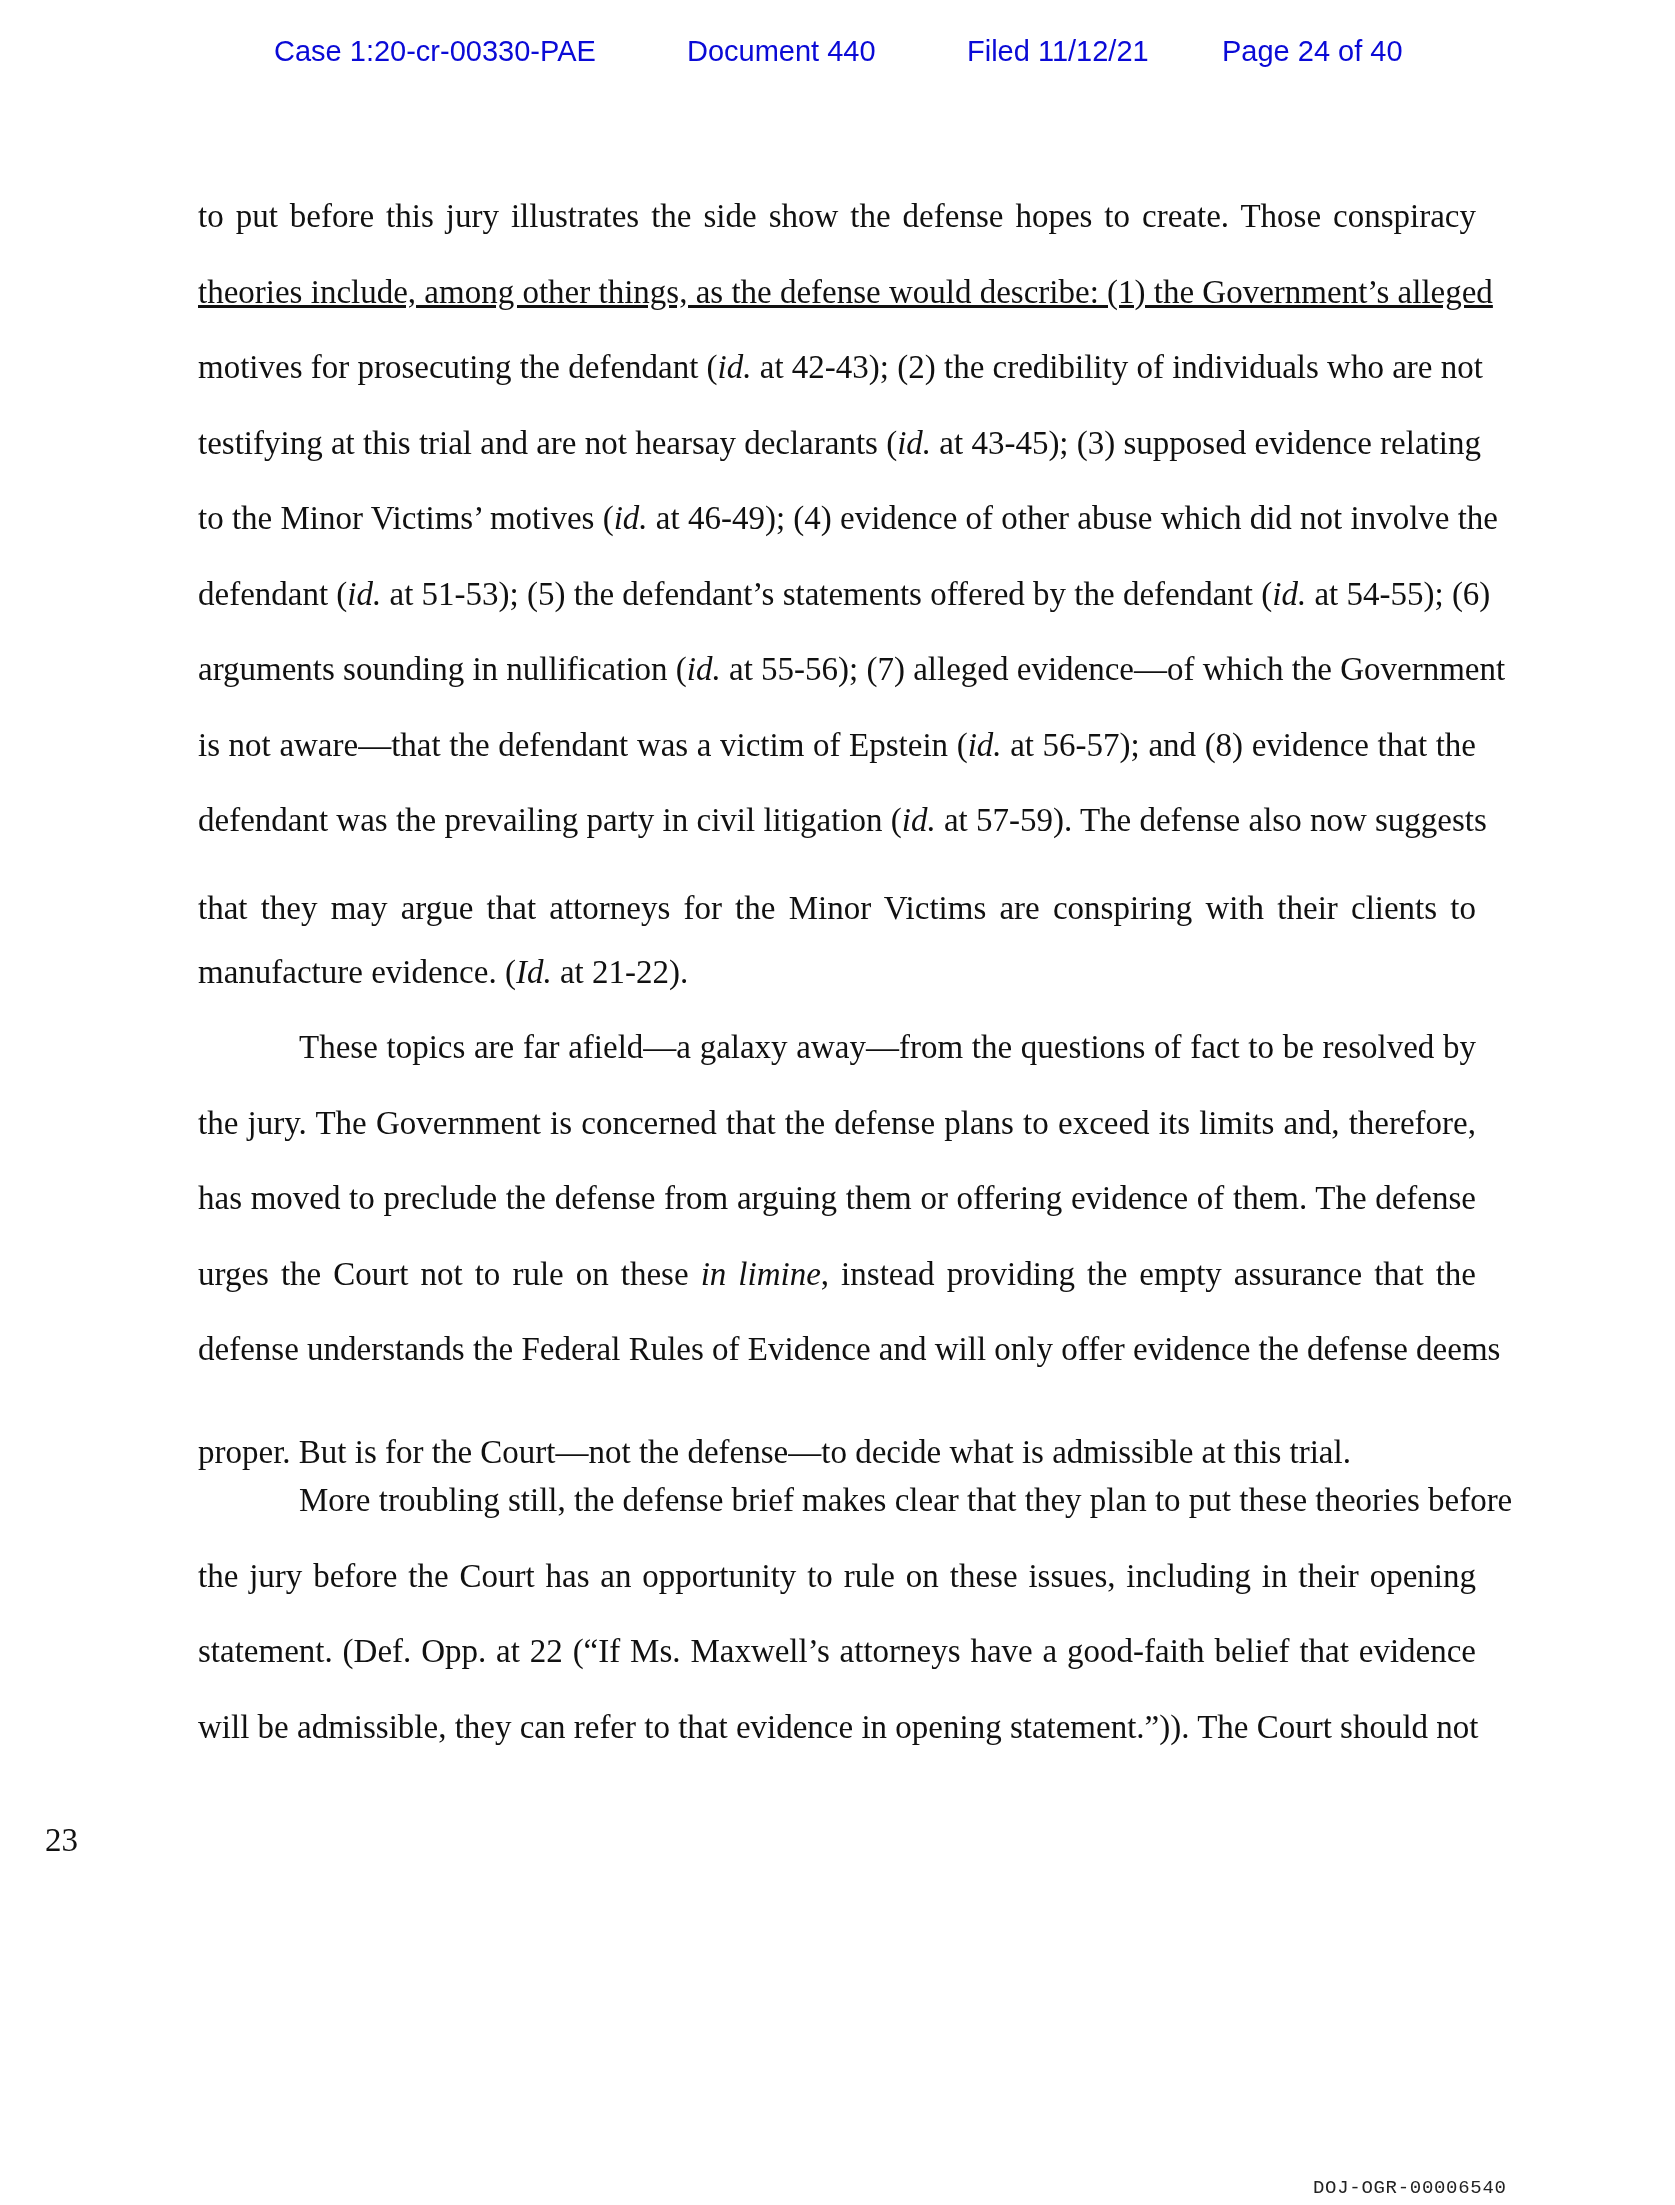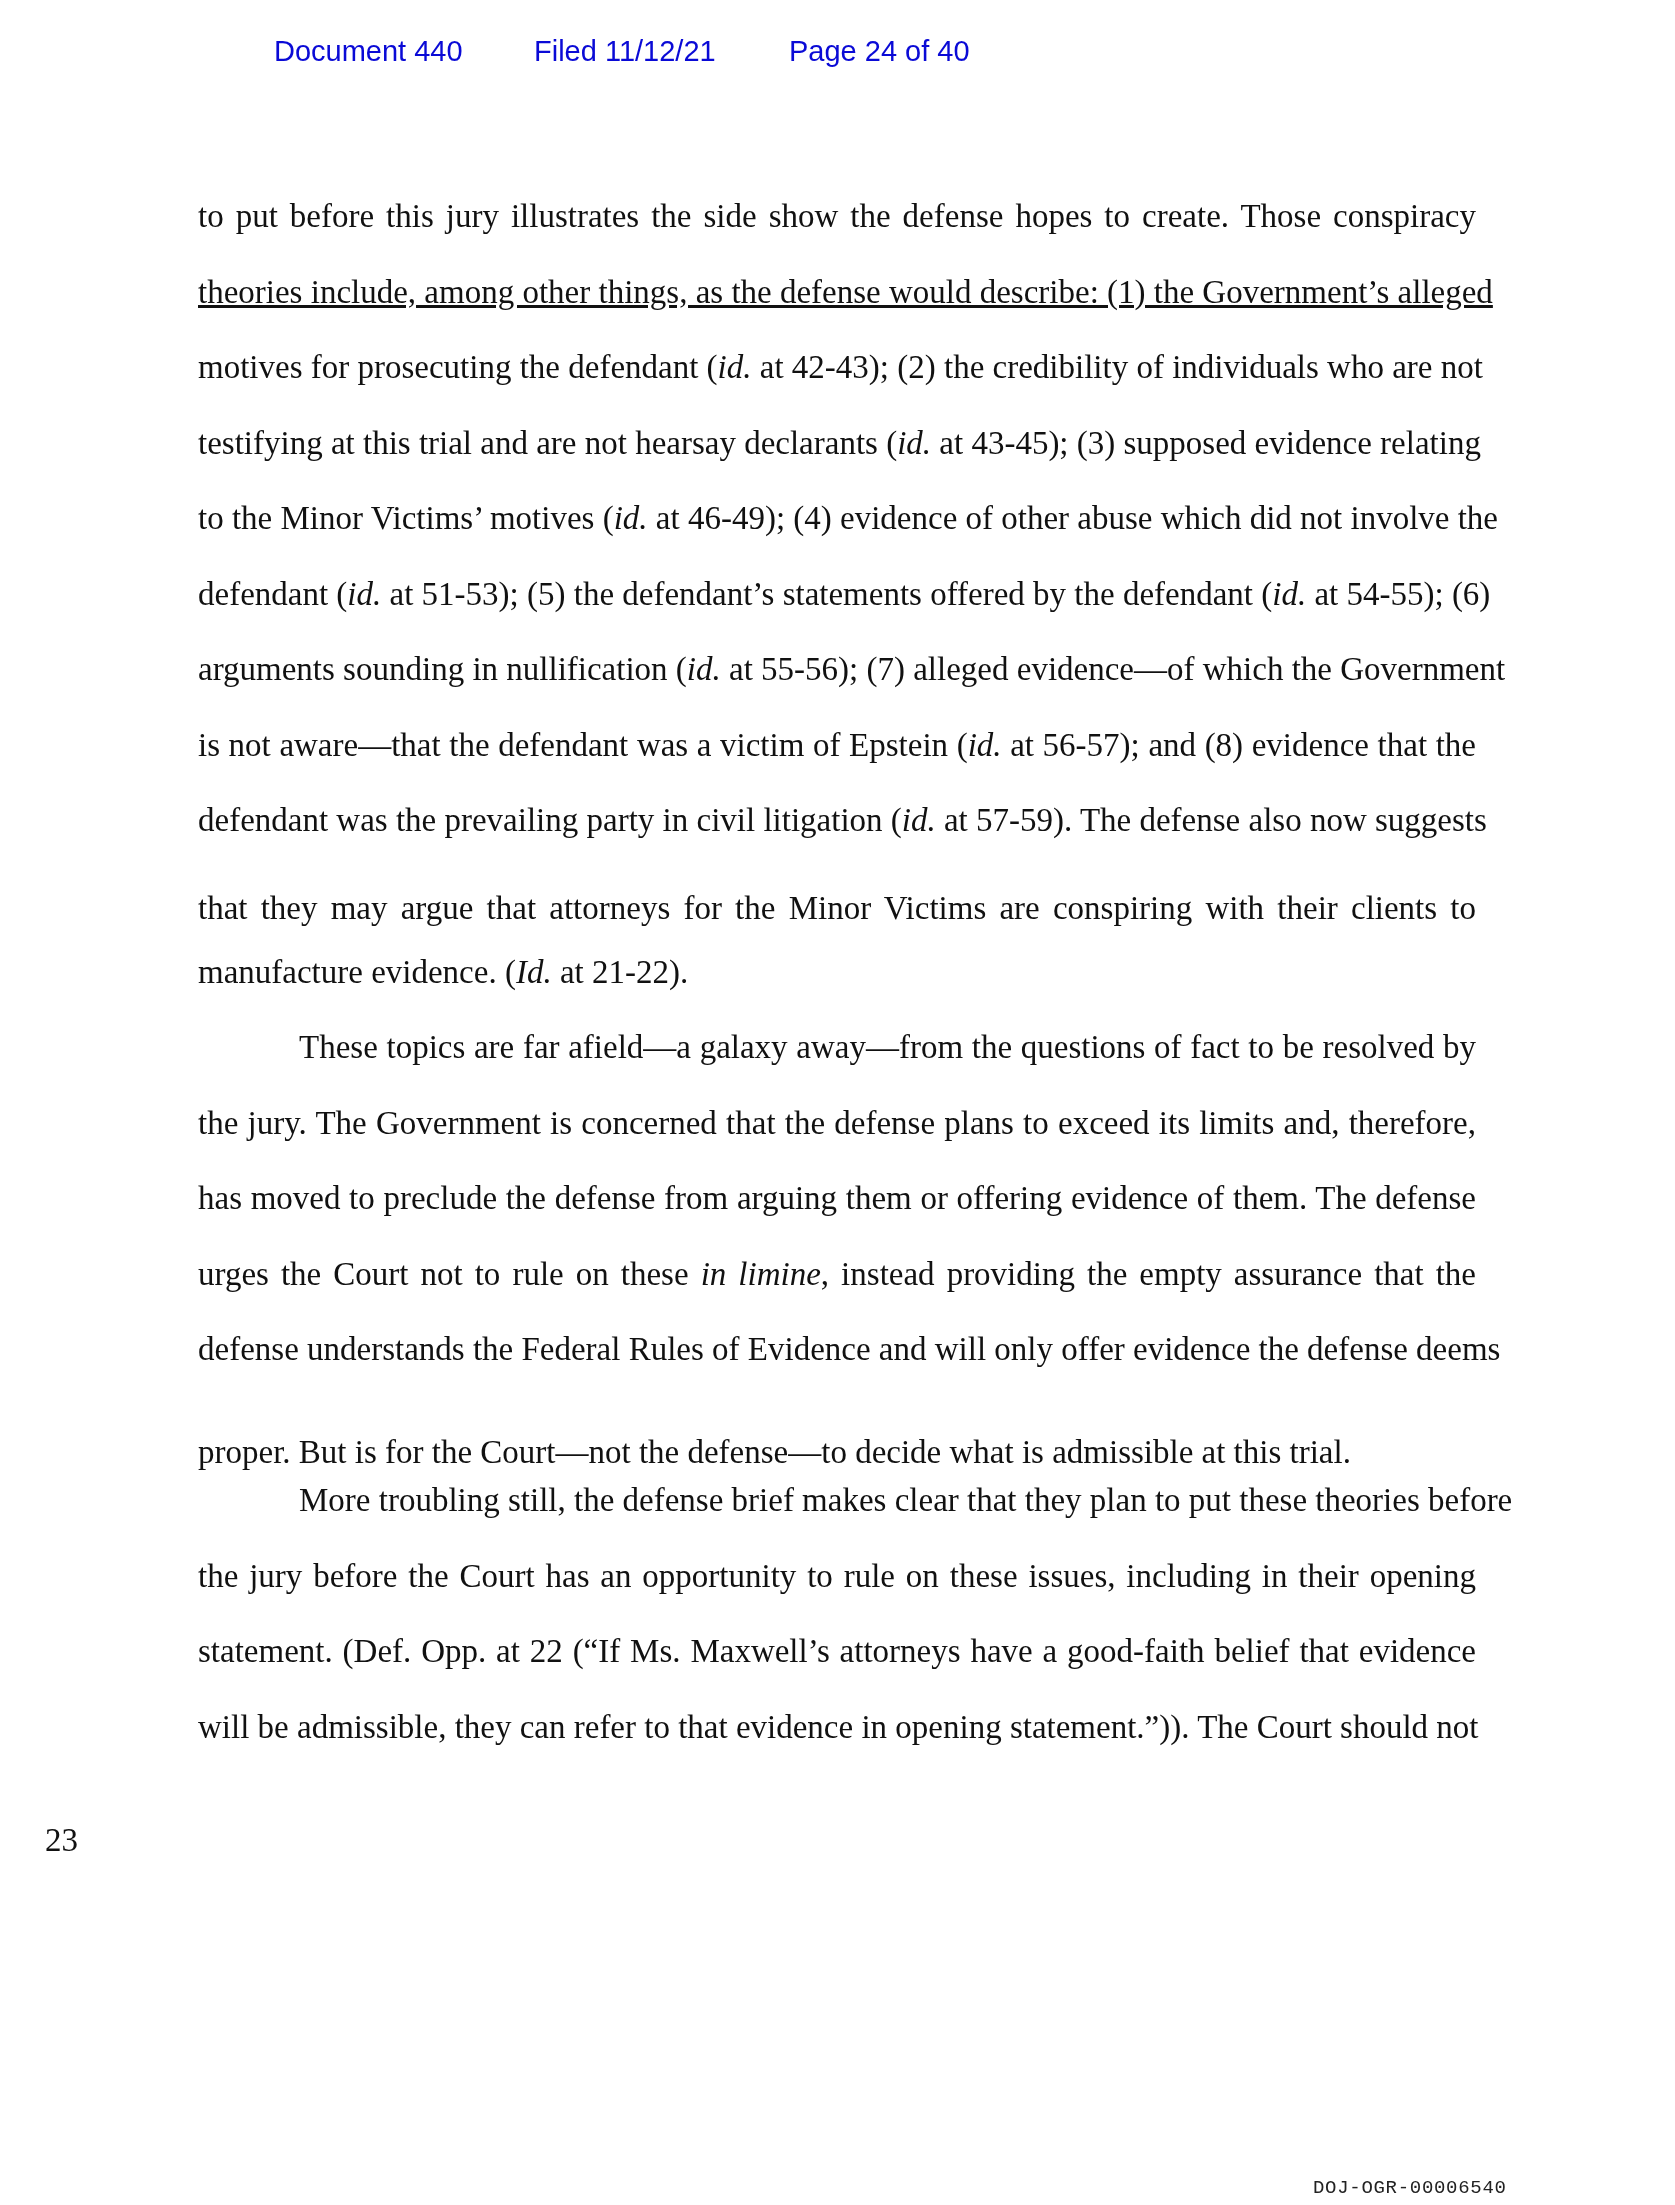--- a/index.html
+++ b/index.html
@@ -30,21 +30,21 @@
       align-items: baseline;
       font-family: "Liberation Sans", sans-serif;
       font-size: 29px;
       line-height: 37px;
       color: #0a0ad6;
       white-space: nowrap;
     }
     .ecf-header span { display: inline-block; }
     .ecf-header .seg-case { width: 413px; }
     .ecf-header .seg-doc  { width: 260px; }
-    .ecf-header .seg-filed{ width: 255px; }
+    .ecf-header .seg-filed{ width: 255px; margin-left: 20px; }
     .ecf-header .seg-page { }
 
     
     .body-text {
       position: absolute;
       left: 198px;
       top: 0;
       width: 1278px;
       font-family: "Liberation Serif", serif;
       font-size: 33px;
@@ -92,20 +92,21 @@
       color: #222222;
       letter-spacing: 0.7px;
     }
   </style>
 </head>
 <body>
 
 <div class="page">
 
   <div class="ecf-header">
+    <span class="seg-case">Case 1:20-cr-00330-PAE</span>
     <span class="seg-doc">Document 440</span>
     <span class="seg-filed">Filed 11/12/21</span>
     <span class="seg-page">Page 24 of 40</span>
   </div>
 
   <div class="body-text" id="body-text">
       <div>
         <div class="line" style="top: 197px;"><span>to put before this jury illustrates the side show the defense hopes to create.  Those conspiracy</span></div>
         <div class="line" style="top: 273px; text-decoration: underline;"><span>theories include, among other things, as the defense would describe: (1) the Government’s alleged</span></div>
         <div class="line" style="top: 348px;"><span>motives for prosecuting the defendant (</span><i>id.</i><span> at 42-43); (2) the credibility of individuals who are not</span></div>

